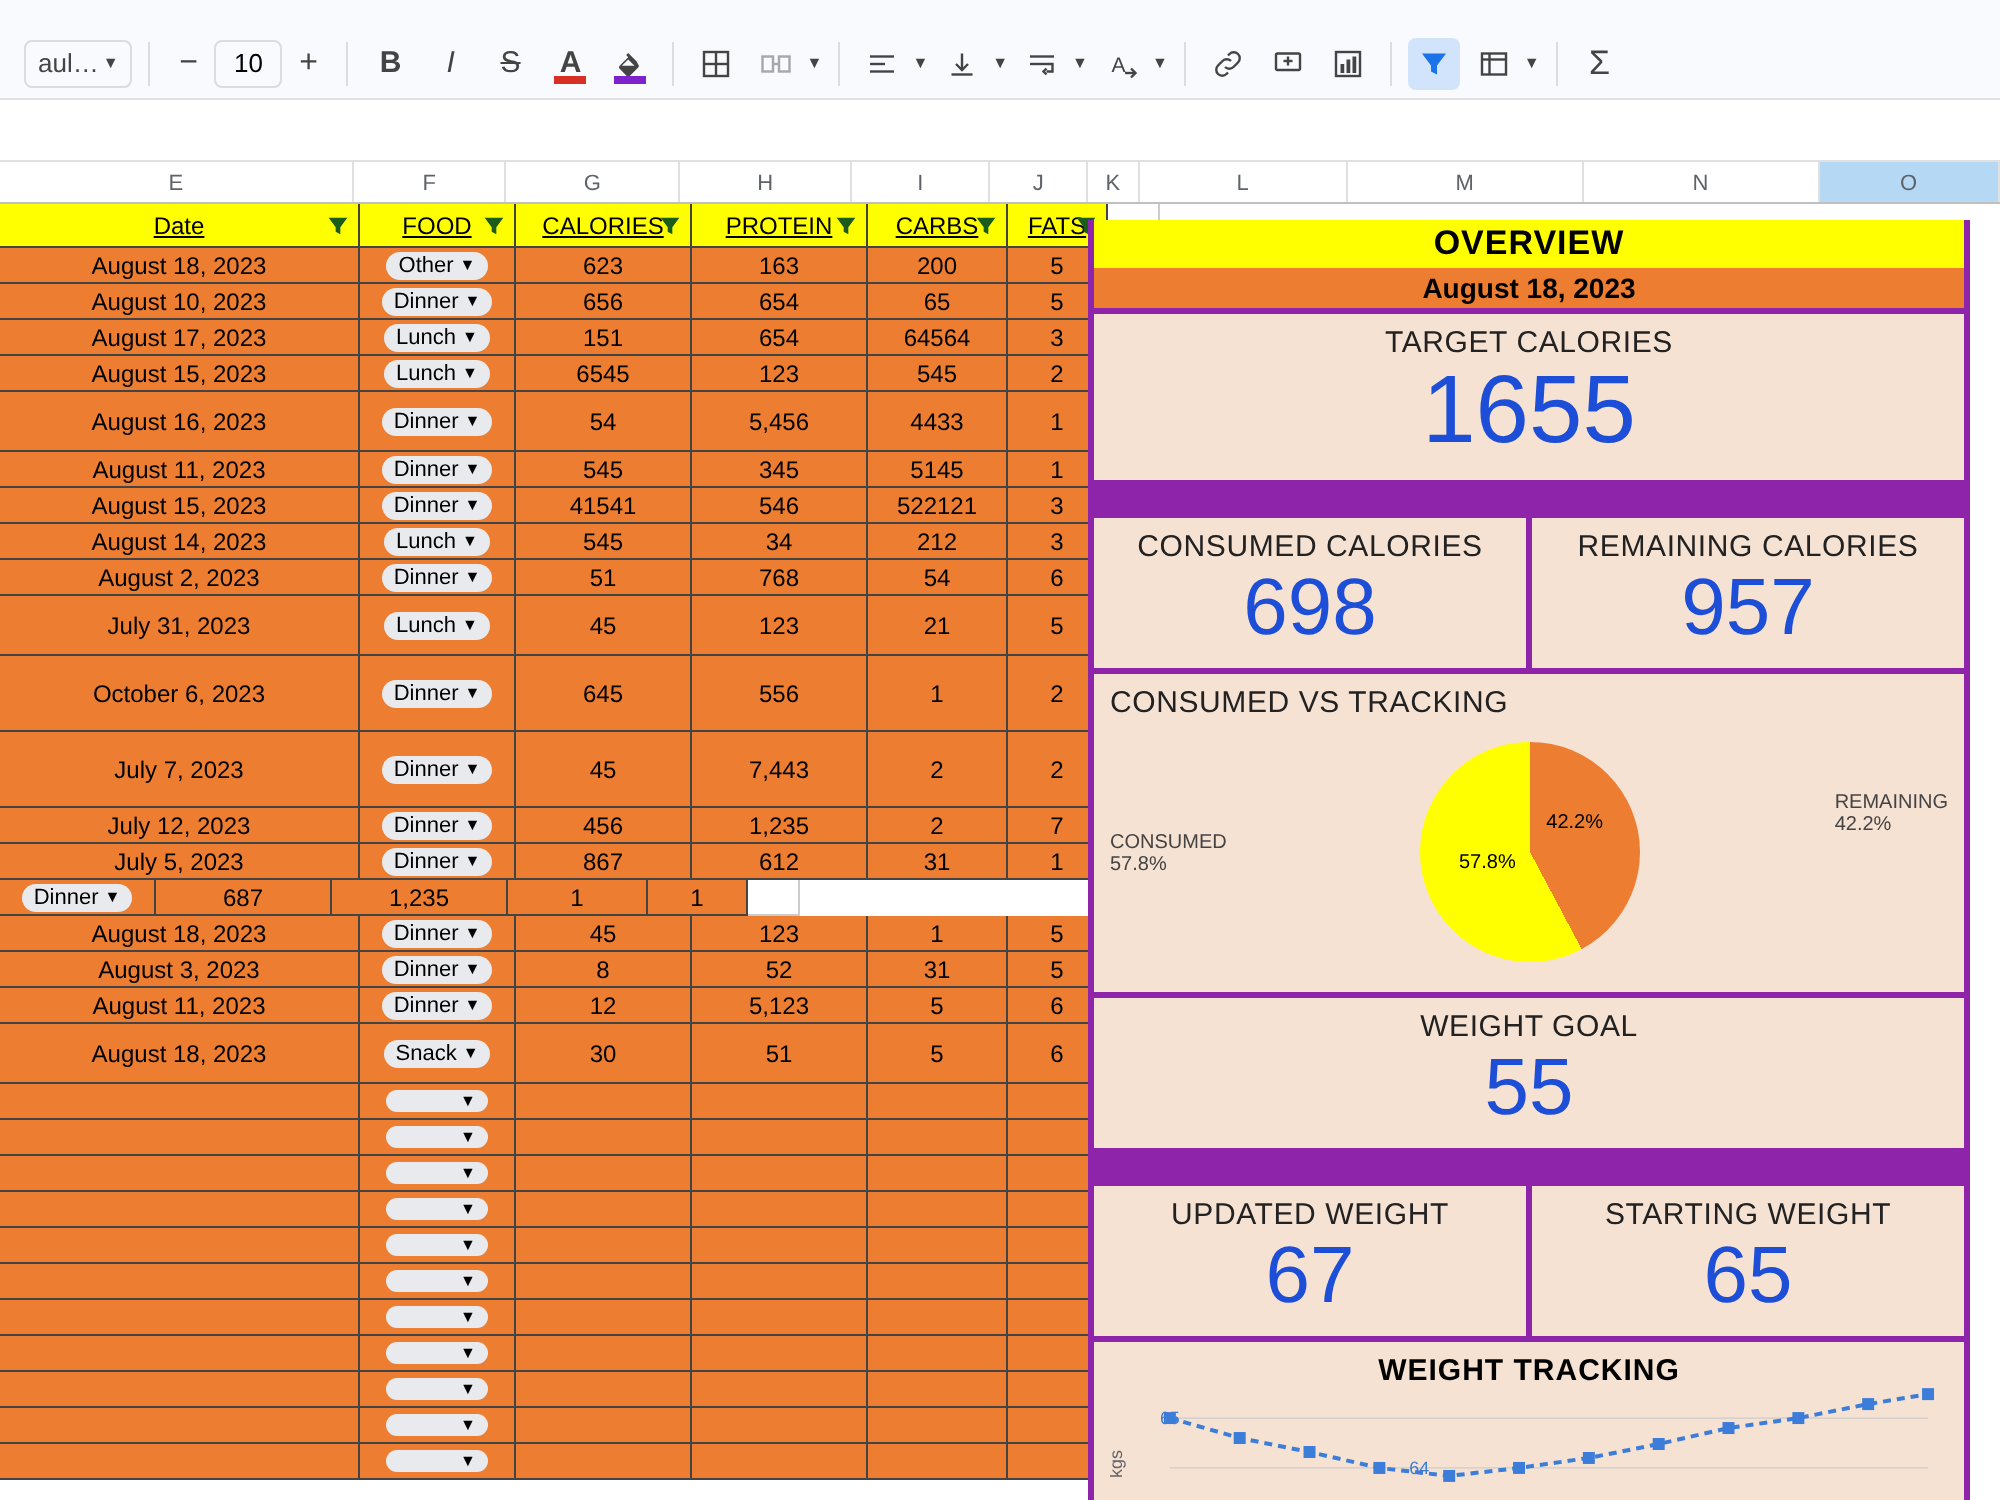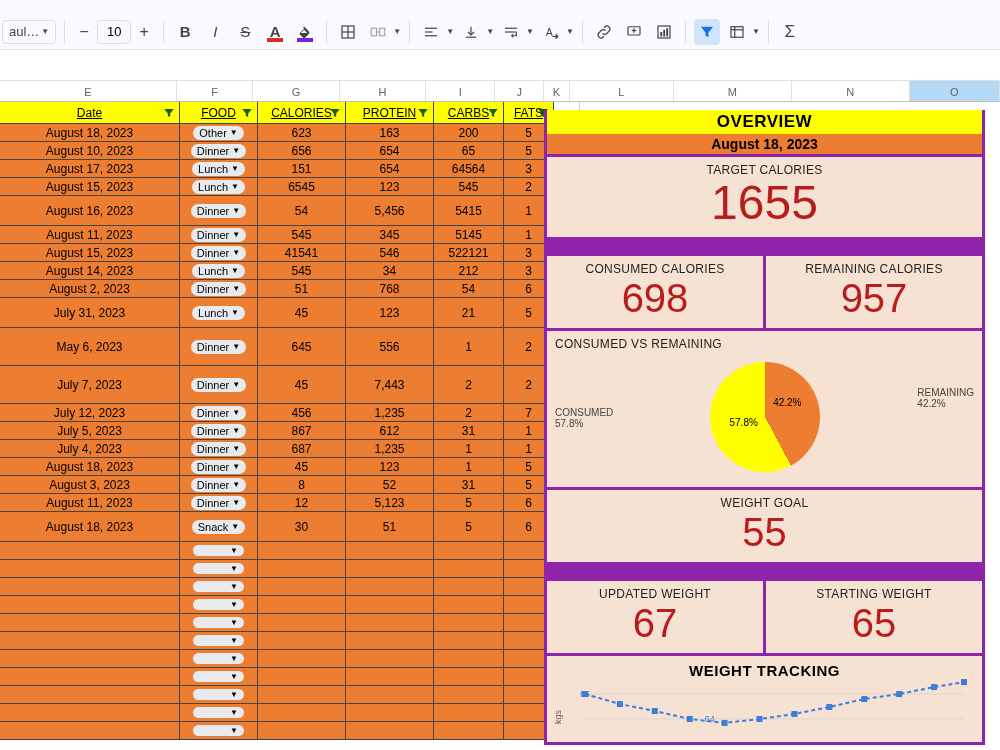--- a/index.html
+++ b/index.html
@@ -1,20 +1,20 @@
 <!DOCTYPE html>
 <html><head>
 <meta charset="utf-8">
 <style>
   * { box-sizing: border-box; margin: 0; padding: 0; }
   body { font-family: Arial, sans-serif; font-size: 12px; background: #fff; width: 1000px; height: 750px; overflow: hidden; position: relative; }
 
   
   .topspace { height: 14px; background: #f8fafd; }
-  .toolbar { height: 36px; background: #f8fafd; border-bottom: 1px solid #e0e0e0; display: flex; align-items: center; padding: 0 2px; gap: 4px; }
+  .toolbar { height: 36px; background: #f8fafd; border-bottom: 1px solid #e0e0e0; display: flex; align-items: center; padding: 0 12px; gap: 4px; }
   .toolbar .sep { width: 1px; height: 22px; background: #dadce0; margin: 0 4px; }
   .toolbar .btn { width: 26px; height: 26px; display: flex; align-items: center; justify-content: center; border-radius: 4px; cursor: pointer; color: #444; }
   .toolbar .btn svg { width: 18px; height: 18px; stroke: #444; fill: none; stroke-width: 1.6; }
   .fontsize { display: flex; align-items: center; gap: 2px; }
   .fontsize .num { width: 34px; height: 24px; border: 1px solid #dadce0; border-radius: 4px; text-align: center; font-size: 13px; line-height: 22px; }
   .fontsize .pm { width: 22px; height: 22px; display:flex; align-items:center; justify-content:center; cursor:pointer; font-size:16px; color:#444;}
   .fmt-btn { font-size: 15px; width: 26px; height:26px; display:flex; align-items:center; justify-content:center; cursor:pointer; color:#444; border-radius:4px;}
   .fmt-bold { font-weight:bold; }
   .fmt-italic { font-style:italic; }
   .fmt-strike { text-decoration:line-through; }
@@ -45,22 +45,22 @@
   .orange { background:#ed7d31; color:#000; }
   .chip { background:#e8eaed; border-radius:10px; padding:1px 6px; font-size:11px; display:inline-flex; align-items:center; gap:3px; cursor:pointer; }
   .chip .car { font-size:8px; }
 
   
   .K-col { background:#fff; }
   .dash { background:#8e24aa; padding:0 3px 3px 3px; position:relative; }
   .dash-yellow { background:#ffff00; text-align:center; font-weight:bold; font-size:17px; padding:2px 16px; letter-spacing:0.5px; }
   .dash-orange { background:#ed7d31; text-align:center; font-weight:bold; font-size:14px; padding:2px 0; }
   .card { background:#f6e2d3; margin-top:3px; padding:6px 8px 10px 8px; }
-  .card .label { text-align:center; font-size:12px; font-weight:400; color:#222; letter-spacing:0.3px; }
-  .card .big { text-align:center; font-size:40px; font-weight:400; color:#b91c1c; line-height:1; margin-top:2px; }
+  .card .label { text-align:center; font-size:15px; font-weight:400; color:#222; letter-spacing:0.3px; }
+  .card .big { text-align:center; font-size:40px; font-weight:400; color:#1d4ed8; line-height:1; margin-top:2px; }
   .card .big.huge { font-size:48px; }
   .split { display:flex; gap:3px; margin-top:3px; }
   .split .card { flex:1; margin-top:16px; }
   .piecard .label { text-align:left; margin-bottom:6px; }
   .pie-wrap { display:flex; align-items:center; justify-content:center; position:relative; height:120px; }
   .pie { width:110px; height:110px; border-radius:50%; background: conic-gradient(#ed7d31 0deg 152deg, #ffff00 152deg 360deg); position:relative; }
   .pie-lbl { position:absolute; font-size:10px; color:#444; }
   .pie-txt { position:absolute; font-size:10px; }
   .wt-card .title { text-align:center; font-weight:bold; font-size:15px; letter-spacing:0.5px; }
   .wt-svg { width:100%; height:60px; }
@@ -310,21 +310,21 @@
       <div class="row mid">
         <div class="cell orange wE">August 16, 2023</div>
         <div class="cell orange wF">
           <span class="chip">
             <span>Dinner</span>
             <span class="car">▼</span>
           </span>
         </div>
         <div class="cell orange wG">54</div>
         <div class="cell orange wH">5,456</div>
-        <div class="cell orange wI">5415</div>
+        <div class="cell orange wI">4433</div>
         <div class="cell orange wJ">1</div>
         <div class="cell wK" style="background: rgb(255, 255, 255); border-right: 1px solid rgb(204, 204, 204); border-bottom: 1px solid rgb(204, 204, 204);"></div>
       </div>
       <div class="row ">
         <div class="cell orange wE">August 11, 2023</div>
         <div class="cell orange wF">
           <span class="chip">
             <span>Dinner</span>
             <span class="car">▼</span>
           </span>
@@ -385,21 +385,21 @@
             <span class="car">▼</span>
           </span>
         </div>
         <div class="cell orange wG">45</div>
         <div class="cell orange wH">123</div>
         <div class="cell orange wI">21</div>
         <div class="cell orange wJ">5</div>
         <div class="cell wK" style="background: rgb(255, 255, 255); border-right: 1px solid rgb(204, 204, 204); border-bottom: 1px solid rgb(204, 204, 204);"></div>
       </div>
       <div class="row tall">
-        <div class="cell orange wE">May 6, 2023</div>
+        <div class="cell orange wE">October 6, 2023</div>
         <div class="cell orange wF">
           <span class="chip">
             <span>Dinner</span>
             <span class="car">▼</span>
           </span>
         </div>
         <div class="cell orange wG">645</div>
         <div class="cell orange wH">556</div>
         <div class="cell orange wI">1</div>
         <div class="cell orange wJ">2</div>
@@ -441,21 +441,20 @@
             <span class="car">▼</span>
           </span>
         </div>
         <div class="cell orange wG">867</div>
         <div class="cell orange wH">612</div>
         <div class="cell orange wI">31</div>
         <div class="cell orange wJ">1</div>
         <div class="cell wK" style="background: rgb(255, 255, 255); border-right: 1px solid rgb(204, 204, 204); border-bottom: 1px solid rgb(204, 204, 204);"></div>
       </div>
       <div class="row ">
-        <div class="cell orange wE">July 4, 2023</div>
         <div class="cell orange wF">
           <span class="chip">
             <span>Dinner</span>
             <span class="car">▼</span>
           </span>
         </div>
         <div class="cell orange wG">687</div>
         <div class="cell orange wH">1,235</div>
         <div class="cell orange wI">1</div>
         <div class="cell orange wJ">1</div>
@@ -686,21 +685,21 @@
       <div class="card">
         <div class="label">CONSUMED CALORIES</div>
         <div class="big">698</div>
       </div>
       <div class="card">
         <div class="label">REMAINING CALORIES</div>
         <div class="big">957</div>
       </div>
     </div>
     <div class="card piecard">
-      <div class="label">CONSUMED VS REMAINING</div>
+      <div class="label">CONSUMED VS TRACKING</div>
       <div class="pie-wrap">
         <div class="pie-lbl" style="left:0;top:50px;">
           <div>CONSUMED</div>
             <div>57.8%</div>
         </div>
         <div class="pie">
           <span class="pie-txt" style="left:20px;top:55px;color:#000;">57.8%</span>
           <span class="pie-txt" style="right:18px;top:35px;color:#000;">42.2%</span>
         </div>
         <div class="pie-lbl" style="right:0;top:30px;">

